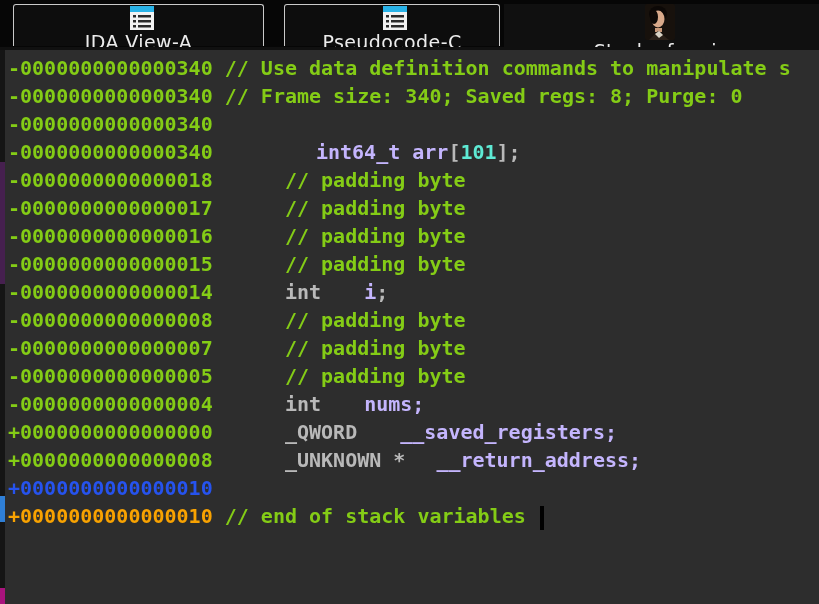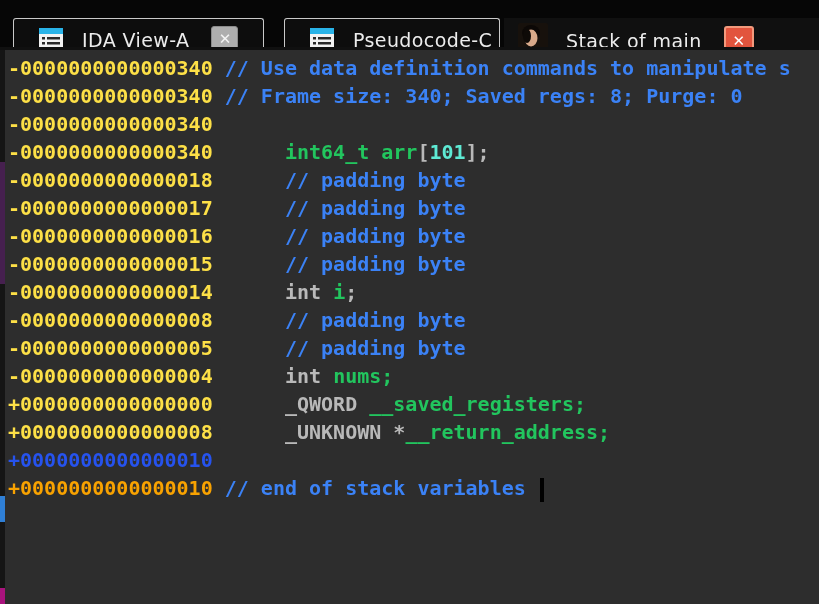--- a/index.html
+++ b/index.html
@@ -7,22 +7,22 @@
     position:relative;width:819px;height:604px;overflow:hidden;
     background:#2d2d2d;font-family:"DejaVu Sans Mono",monospace;
   }
   
   #tabbar{
     position:absolute;left:0;top:0;width:819px;height:50px;
     background:#060606;display:flex;align-items:flex-start;
     font-family:"DejaVu Sans","Liberation Sans",sans-serif;
   }
   .tab{
-    height:42px;margin-top:18px;display:flex;align-items:center;
-    box-sizing:border-box;cursor:pointer;
+    height:42px;margin-top:4px;display:flex;align-items:center;
+    box-sizing:border-box;cursor:pointer;flex-direction:column;
   }
   .tab.boxed{
     border:1px solid #c9c9c9;border-bottom:none;
     border-radius:3px 3px 0 0;background:#0d0d0d;
   }
   .tab.active{background:#101010;height:46px;}
   #tab-1{margin-left:13px;width:251px;}
   #tab-2{margin-left:20px;width:216px;}
   #tab-3{margin-left:4px;flex:1;}
   .tab-label{color:#ececec;font-size:19px;letter-spacing:.4px;white-space:nowrap;}
@@ -43,24 +43,24 @@
   .strip-mark{position:absolute;left:0;width:5px;}
   
   #stack-view{
     position:absolute;left:5px;top:50px;width:814px;height:554px;
     padding-top:4px;box-sizing:border-box;overflow:hidden;background:#2d2d2d;
   }
   .stack-line{
     height:28px;line-height:28px;white-space:pre;overflow:hidden;
     padding-left:3px;font-size:20px;font-weight:bold;
   }
-  .c-khaki {color:#fde047;}
-  .c-comment{color:#3b82f6;}
+  .c-khaki {color:#84cc16;}
+  .c-comment{color:#84cc16;}
   .c-plain {color:#b9b9b9;}
-  .c-yellow {color:#22c55e;}
+  .c-yellow {color:#c4b5fd;margin-left:31px;}
   .c-cyan  {color:#5eead4;}
   .c-blue  {color:#2653ee;}
   .c-orange{color:#f8a201;}
   .caret{
     display:inline-block;width:4px;height:24px;background:#000;
     vertical-align:middle;margin-left:2px;
   }
 </style>
 </head>
 <body>
@@ -125,20 +125,21 @@
       <div class="stack-line"><span class="c-khaki">-0000000000000340</span><span class="c-comment"> // Use data definition commands to manipulate s</span></div>
       <div class="stack-line"><span class="c-khaki">-0000000000000340</span><span class="c-comment"> // Frame size: 340; Saved regs: 8; Purge: 0</span></div>
       <div class="stack-line"><span class="c-khaki">-0000000000000340</span></div>
       <div class="stack-line"><span class="c-khaki">-0000000000000340</span><span class="c-plain">      </span><span class="c-yellow">int64_t arr</span><span class="c-plain">[</span><span class="c-cyan">101</span><span class="c-plain">];</span></div>
       <div class="stack-line"><span class="c-khaki">-0000000000000018</span><span class="c-comment">      // padding byte</span></div>
       <div class="stack-line"><span class="c-khaki">-0000000000000017</span><span class="c-comment">      // padding byte</span></div>
       <div class="stack-line"><span class="c-khaki">-0000000000000016</span><span class="c-comment">      // padding byte</span></div>
       <div class="stack-line"><span class="c-khaki">-0000000000000015</span><span class="c-comment">      // padding byte</span></div>
       <div class="stack-line"><span class="c-khaki">-0000000000000014</span><span class="c-plain">      int </span><span class="c-yellow">i</span><span class="c-plain">;</span></div>
       <div class="stack-line"><span class="c-khaki">-0000000000000008</span><span class="c-comment">      // padding byte</span></div>
+      <div class="stack-line"><span class="c-khaki">-0000000000000007</span><span class="c-comment">      // padding byte</span></div>
       <div class="stack-line"><span class="c-khaki">-0000000000000005</span><span class="c-comment">      // padding byte</span></div>
       <div class="stack-line"><span class="c-khaki">-0000000000000004</span><span class="c-plain">      int </span><span class="c-yellow">nums;</span></div>
       <div class="stack-line"><span class="c-khaki">+0000000000000000</span><span class="c-plain">      </span><span class="c-plain">_QWORD </span><span class="c-yellow">__saved_registers;</span></div>
       <div class="stack-line"><span class="c-khaki">+0000000000000008</span><span class="c-plain">      </span><span class="c-plain">_UNKNOWN *</span><span class="c-yellow">__return_address;</span></div>
       <div class="stack-line"><span class="c-blue">+0000000000000010</span></div>
       <div class="stack-line"><span class="c-orange">+0000000000000010</span><span class="c-comment"> // end of stack variables </span><span class="caret"></span></div>
     </div>
 
 </div>
 

